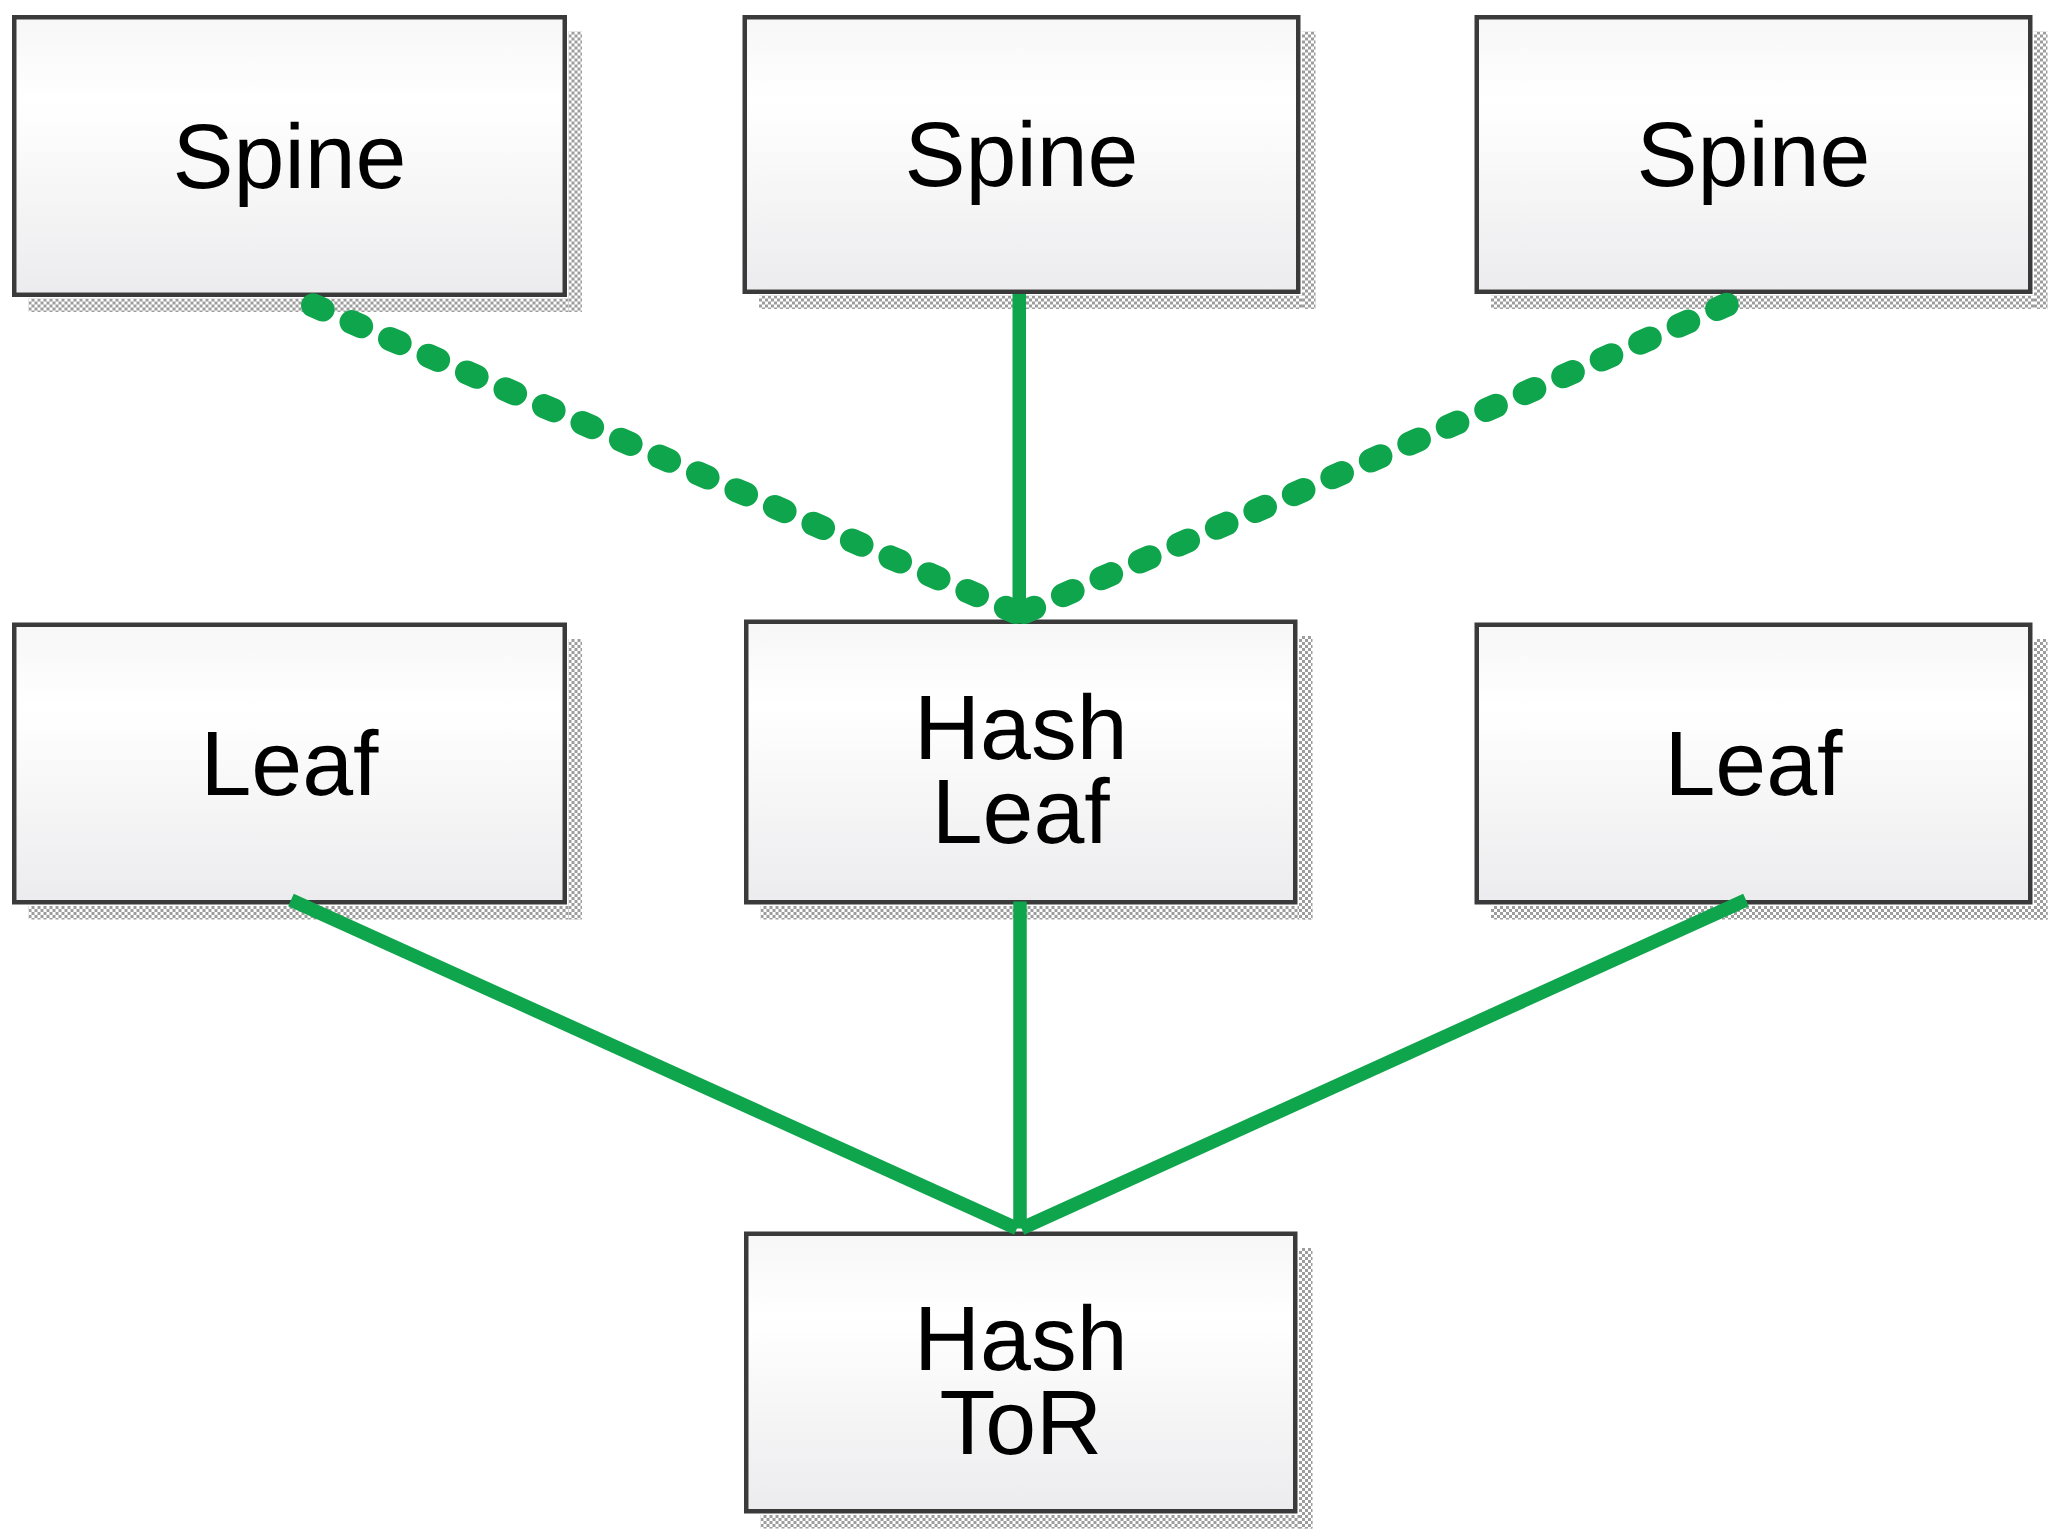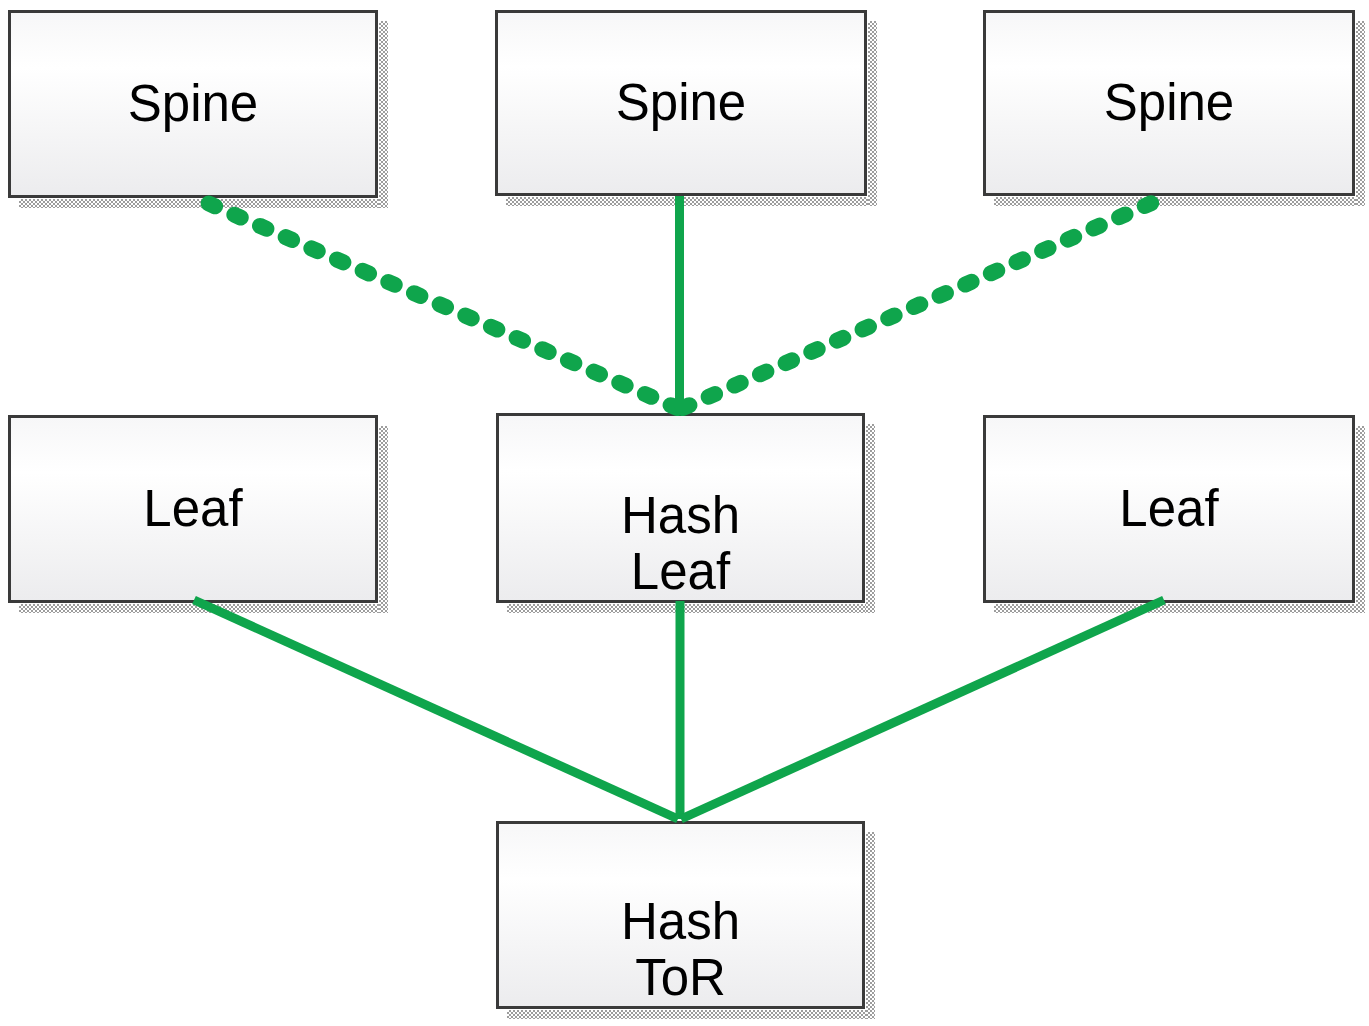--- a/index.html
+++ b/index.html
@@ -14,26 +14,26 @@
   .node {
     position: absolute;
     box-sizing: border-box;
     border: 3px solid #3a3a3a;
     background: linear-gradient(180deg, #f7f7f8 0%, #ffffff 30%, #ececee 100%);
     display: flex;
     flex-direction: column;
     align-items: center;
     justify-content: center;
     color: #000000;
-    font-size: 51px;
+    font-size: 61px;
     line-height: 56px;
     z-index: 1;
   }
   .node--toptext {
-    justify-content: flex-end;
+    justify-content: center;
     padding-top: 10px;
   }
   
   .node::before, .node::after {
     content: "";
     position: absolute;
     background-image: conic-gradient(#9d9d9d 25%, #ffffff 0 50%, #9d9d9d 0 75%, #ffffff 0);
     background-size: 4px 4px;
     z-index: -1;
   }

